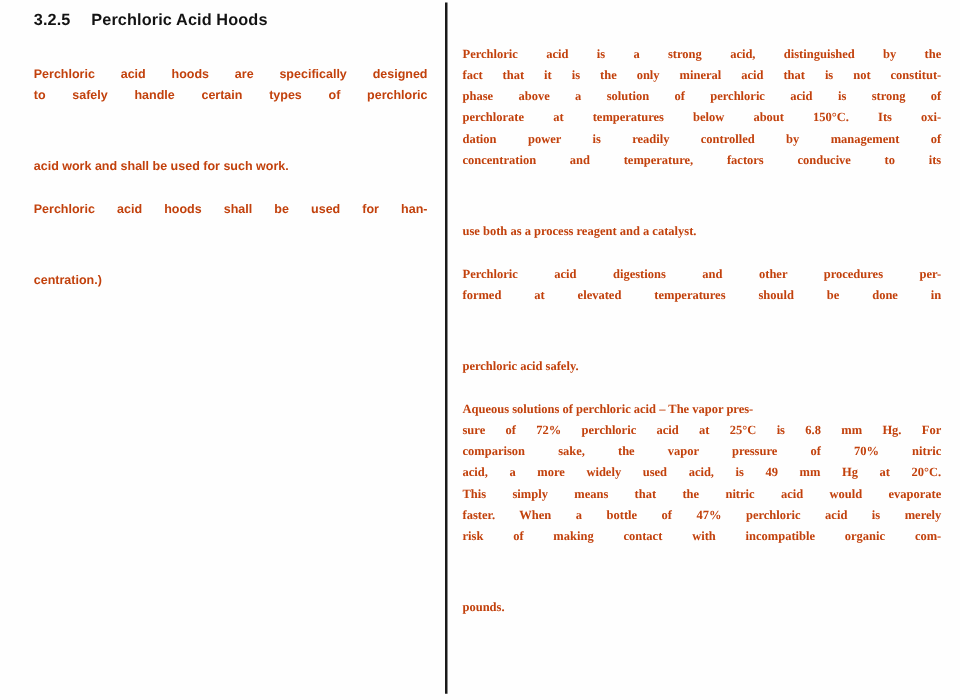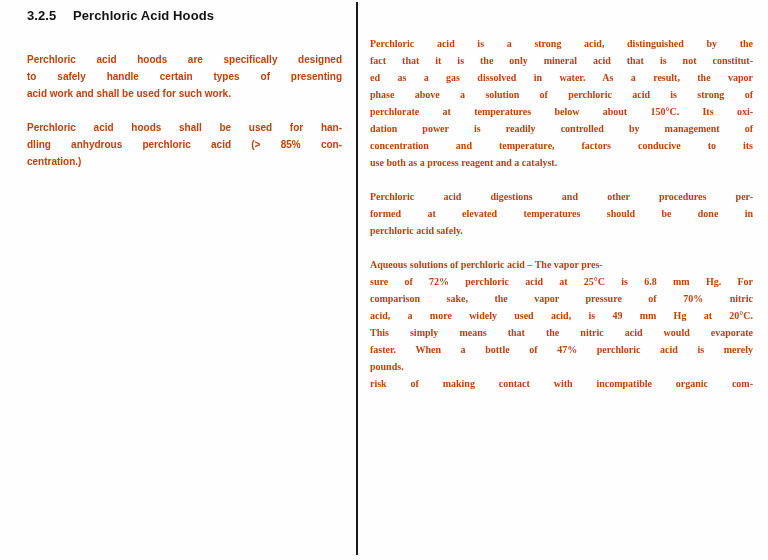--- a/index.html
+++ b/index.html
@@ -85,20 +85,21 @@
   
   .ln {
     display: block;
     text-align: justify;
     text-align-last: justify;
     white-space: pre-wrap;
   }
   .ln.last {
     text-align: center;
     text-align-last: left;
+    margin-top: 40px;
   }
   .ln.flush {
     text-align: center;
     text-align-last: left;
   }
 </style>
 </head>
 <body>
 
 <div class="page">
@@ -108,58 +109,56 @@
   <div class="col-left">
 
     <h2 class="section-heading">
       <span class="num">3.2.5</span><span>Perchloric Acid Hoods</span>
     </h2>
 
     <div class="para-block">
 
       <p class="para">
         <span class="ln">Perchloric acid hoods are specifically designed</span>
-        <span class="ln">to safely handle certain types of presenting</span>
+        <span class="ln">to safely handle certain types of perchloric</span>
         <span class="ln last">acid work and shall be used for such work.</span>
       </p>
 
       <p class="para">
         <span class="ln">Perchloric acid hoods shall be used for han-</span>
-        <span class="ln">dling anhydrous perchloric acid (&gt; 85% con-</span>
         <span class="ln last">centration.)</span>
       </p>
 
     </div>
   </div>
 
   <div class="col-right">
 
     <p class="para">
       <span class="ln">Perchloric acid is a strong acid, distinguished by the</span>
       <span class="ln">fact that it is the only mineral acid that is not constitut-</span>
-      <span class="ln">ed as a gas dissolved in water. As a result, the vapor</span>
       <span class="ln">phase above a solution of perchloric acid is strong of</span>
       <span class="ln">perchlorate at temperatures below about 150°C. Its oxi-</span>
       <span class="ln">dation power is readily controlled by management of</span>
       <span class="ln">concentration and temperature, factors conducive to its</span>
       <span class="ln last">use both as a process reagent and a catalyst.</span>
     </p>
 
     <p class="para">
       <span class="ln">Perchloric acid digestions and other procedures per-</span>
       <span class="ln">formed at elevated temperatures should be done in</span>
       <span class="ln last">perchloric acid safely.</span>
     </p>
 
     <p class="para">
       <span class="ln flush">Aqueous solutions of perchloric acid – The vapor pres-</span>
       <span class="ln">sure of 72% perchloric acid at 25°C is 6.8 mm Hg. For</span>
       <span class="ln">comparison sake, the vapor pressure of 70% nitric</span>
       <span class="ln">acid, a more widely used acid, is 49 mm Hg at 20°C.</span>
       <span class="ln">This simply means that the nitric acid would evaporate</span>
       <span class="ln">faster. When a bottle of 47% perchloric acid is merely</span>
+      <span class="ln">risk of making contact with incompatible organic com-</span>
       <span class="ln last">pounds.</span>
-      <span class="ln">risk of making contact with incompatible organic com-</span>
     </p>
 
   </div>
 
 </div>
 
 </body></html>

